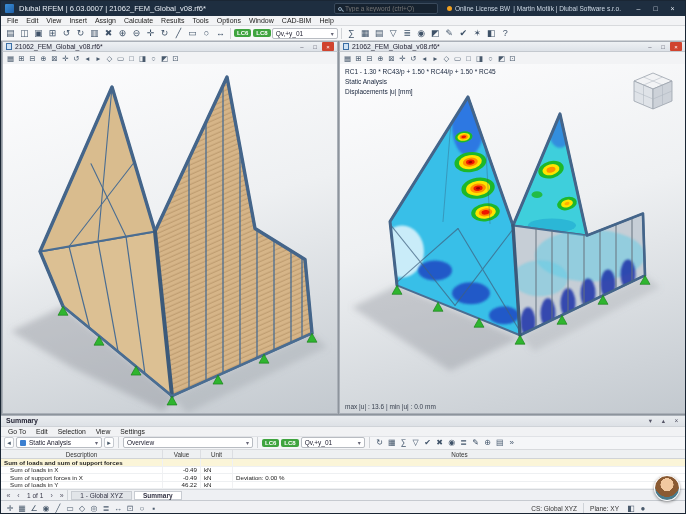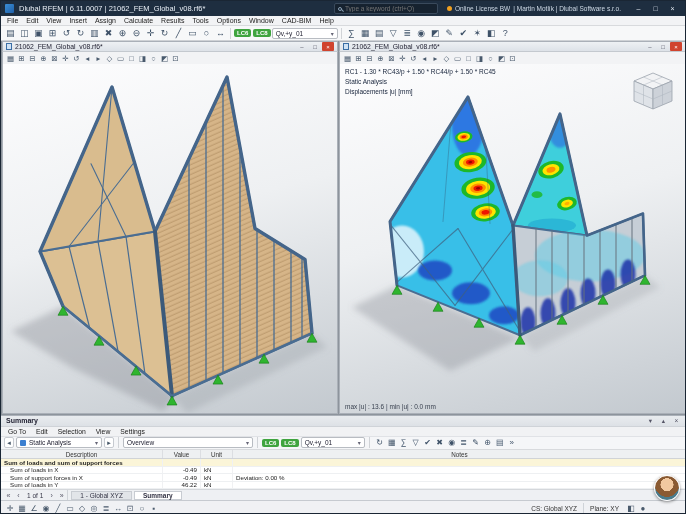--- a/index.html
+++ b/index.html
@@ -81,21 +81,21 @@
   
   .avatar{position:absolute;top:474px;right:5px;width:26px;height:26px;border-radius:50%;border:1px solid #fff;box-shadow:0 1px 3px rgba(0,0,0,.45);background:radial-gradient(circle at 50% 36%,#f2c9a0 0 33%,#8a5a32 34% 62%,#4a7a8a 63% 100%);z-index:50;}
 </style>
 </head>
 <body>
 
 <div class="app">
 
   <div class="titlebar">
     <span class="app-icon"></span>
-    <span class="tb-title">Dlubal RFEM | 6.11.0007 | 21062_FEM_Global_v08.rf6*</span>
+    <span class="tb-title">Dlubal RFEM | 6.03.0007 | 21062_FEM_Global_v08.rf6*</span>
     <span class="tb-search">
       <span class="mag"></span>
       <input placeholder="Type a keyword (ctrl+Q)" style="">
     </span>
     <span class="license">
       <span class="lic-dot"></span>
       <span>Online License BW</span>
       <span>| Martin Motlík | Dlubal Software s.r.o.</span>
     </span>
     <span style="display:flex">

